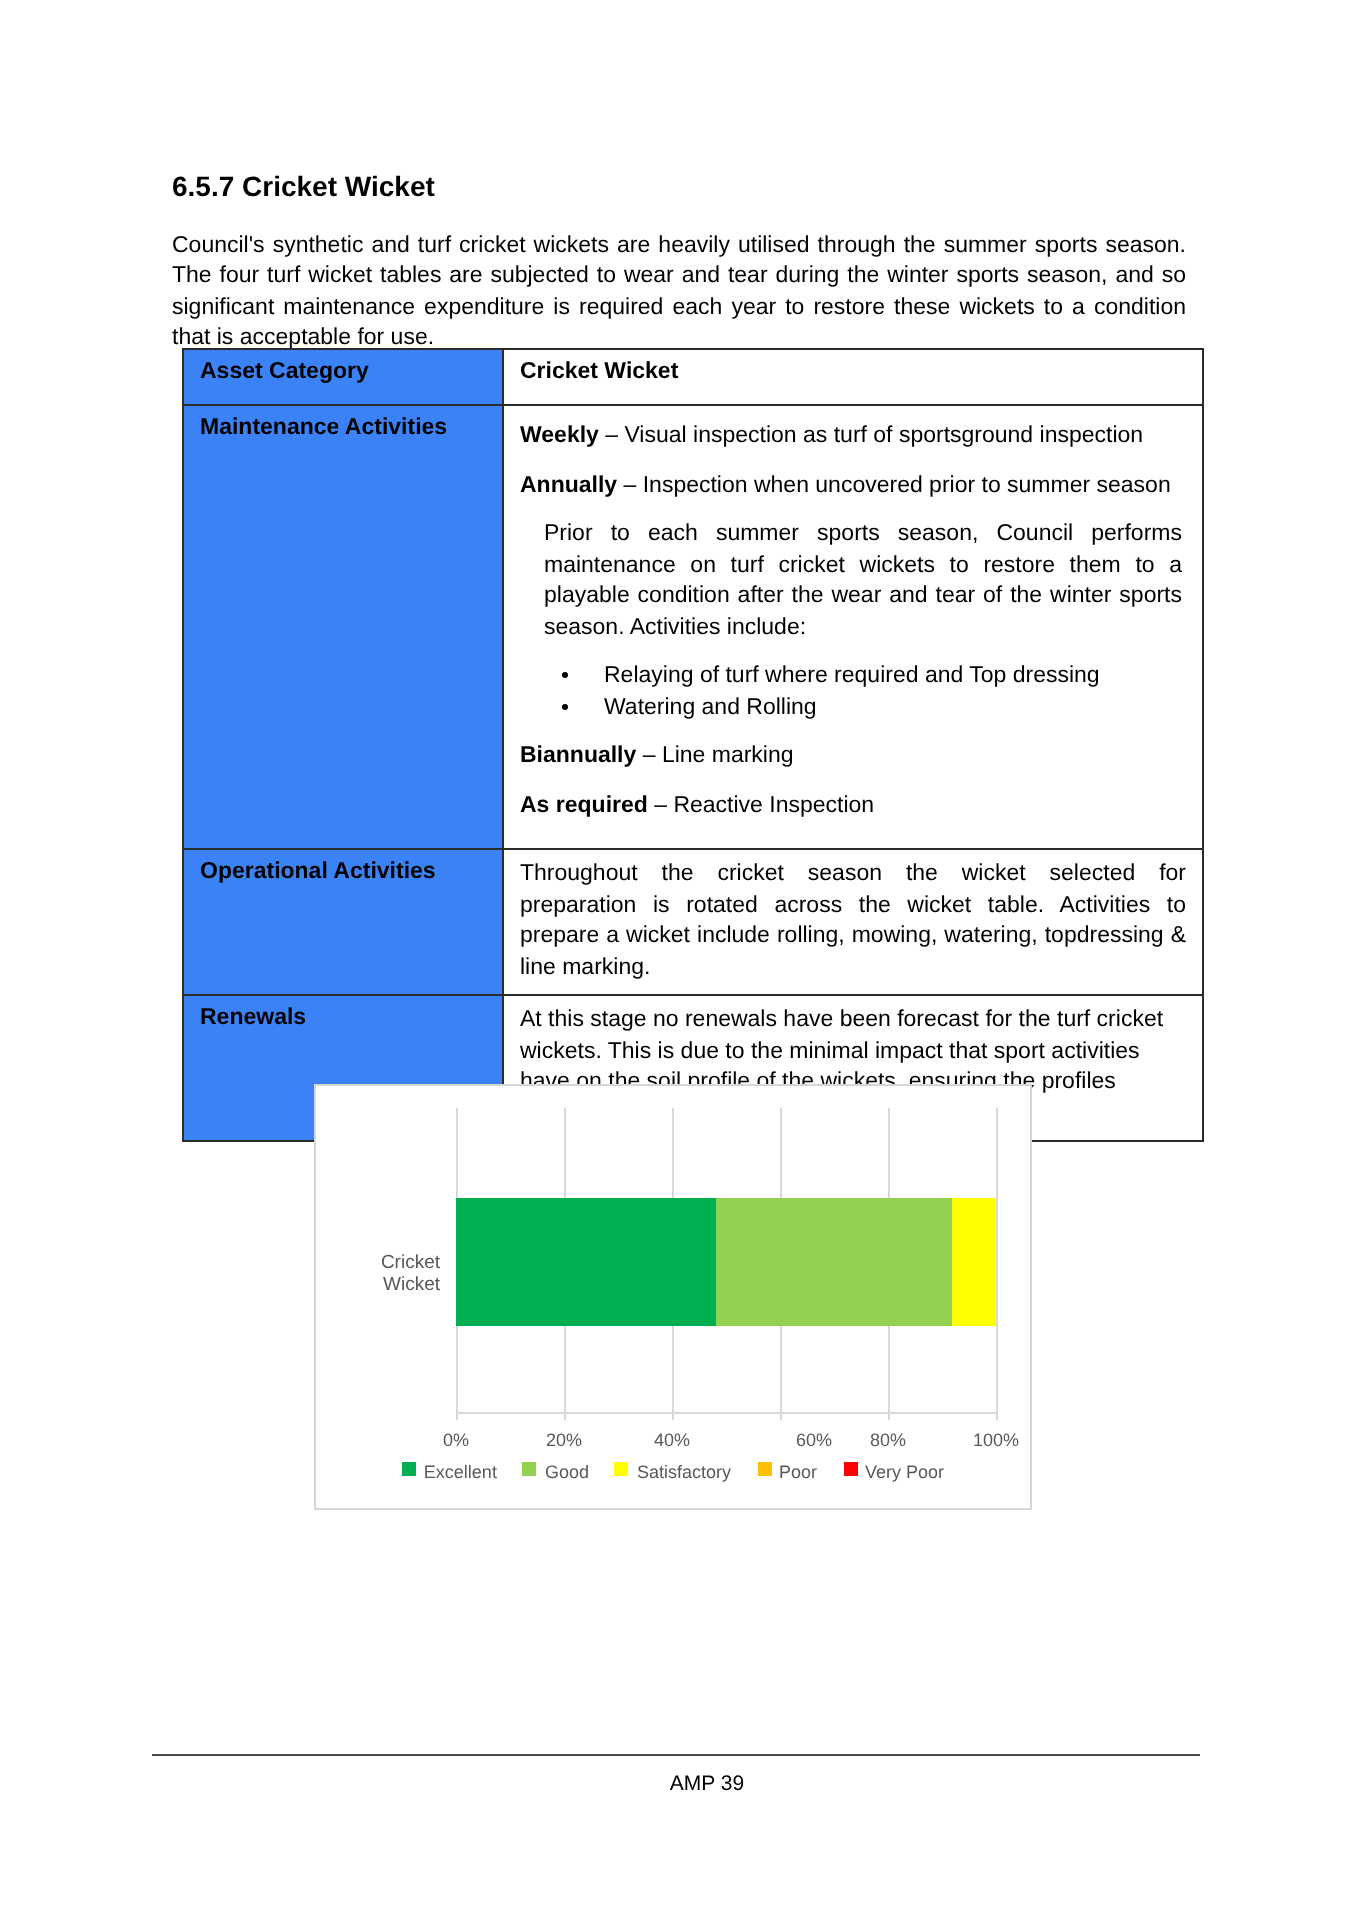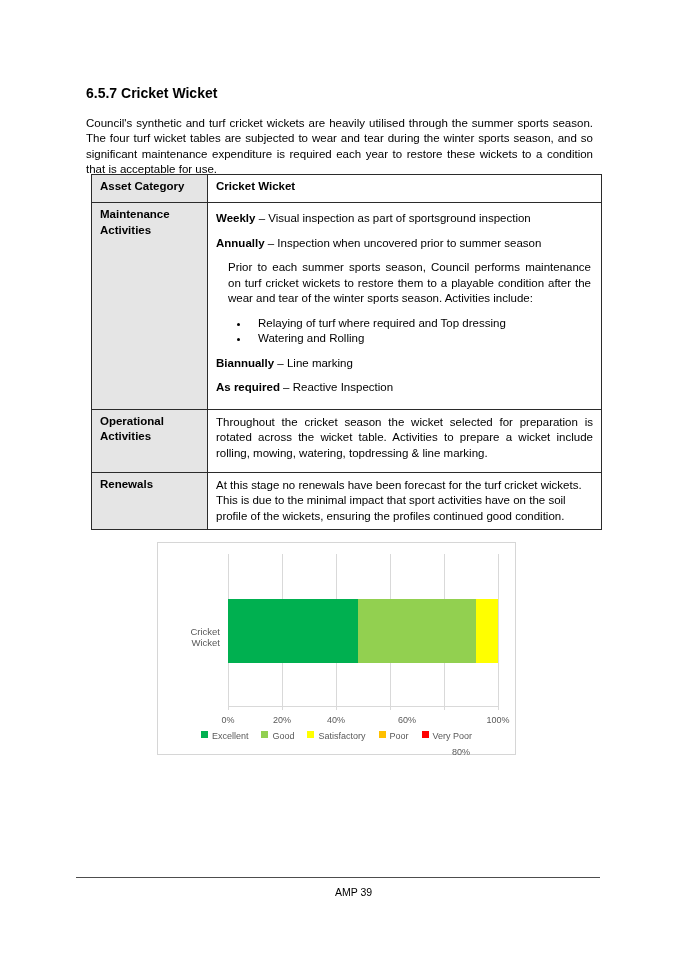--- a/index.html
+++ b/index.html
@@ -34,23 +34,23 @@
     border-collapse: collapse;
     font-size: 11.5px;
     line-height: 15.5px;
   }
   table.info td {
     border: 1px solid #2b2b2b;
     padding: 4px 8px;
     vertical-align: top;
   }
   td.label {
-    background: #e5e5e5;
+    background: #3b82f6;
     font-weight: bold;
-    width: 116px;
+    width: 160px;
     vertical-align: middle;
     padding-left: 7px;
   }
   td.val-strong { font-weight: bold; vertical-align: middle; }
   td.flush { padding-left: 2px; vertical-align: middle; }
   .just { text-align: justify; }
   .maint p { margin: 5px 0 9px; }
   .maint p.first { margin-top: 4px; }
   .maint .indent { margin-left: 12px; margin-right: 2px; }
   .maint ul {
@@ -156,21 +156,21 @@
 
   <table class="info">
     <tbody>
       <tr class="r-ac">
         <td class="label">Asset Category</td>
         <td class="val-strong">Cricket Wicket</td>
       </tr>
       <tr class="r-ma">
         <td class="label">Maintenance Activities</td>
         <td class="maint">
-          <p class="first"><b>Weekly</b><span> – Visual inspection as part of sportsground inspection</span></p>
+          <p class="first"><b>Weekly</b><span> – Visual inspection as turf of sportsground inspection</span></p>
           <p><b>Annually</b><span> – Inspection when uncovered prior to summer season</span></p>
           <p class="indent just">Prior to each summer sports season, Council performs maintenance on turf cricket wickets to restore them to a playable condition after the wear and tear of the winter sports season. Activities include:</p>
           <ul>
             <li>Relaying of turf where required and Top dressing</li>
             <li>Watering and Rolling</li>
           </ul>
           <p><b>Biannually</b><span> – Line marking</span></p>
           <p><b>As required</b><span> – Reactive Inspection</span></p>
         </td>
       </tr>
@@ -199,21 +199,21 @@
         <div class="tickmark" style="left: 54px;"></div>
         <div class="ticklabel" style="left: 34px;">20%</div>
         <div class="gridline" style="left: 108px;"></div>
         <div class="tickmark" style="left: 108px;"></div>
         <div class="ticklabel" style="left: 88px;">40%</div>
         <div class="gridline" style="left: 162px;"></div>
         <div class="tickmark" style="left: 162px;"></div>
         <div class="ticklabel" style="left: 159px;">60%</div>
         <div class="gridline" style="left: 216px;"></div>
         <div class="tickmark" style="left: 216px;"></div>
-        <div class="ticklabel" style="left: 213px; margin-top: 32px;">80%</div>
+        <div class="ticklabel" style="left: 196px;">80%</div>
         <div class="gridline" style="left: 270px;"></div>
         <div class="tickmark" style="left: 270px;"></div>
         <div class="ticklabel" style="left: 250px;">100%</div>
         <div class="hbar">
           <div style="width: 48%; background: rgb(0, 176, 80);"></div>
           <div style="width: 44%; background: rgb(146, 208, 80);"></div>
           <div style="width: 8%; background: rgb(255, 255, 0);"></div>
           <div style="width: 0%; background: rgb(255, 192, 0);"></div>
           <div style="width: 0%; background: rgb(255, 0, 0);"></div>
         </div>

